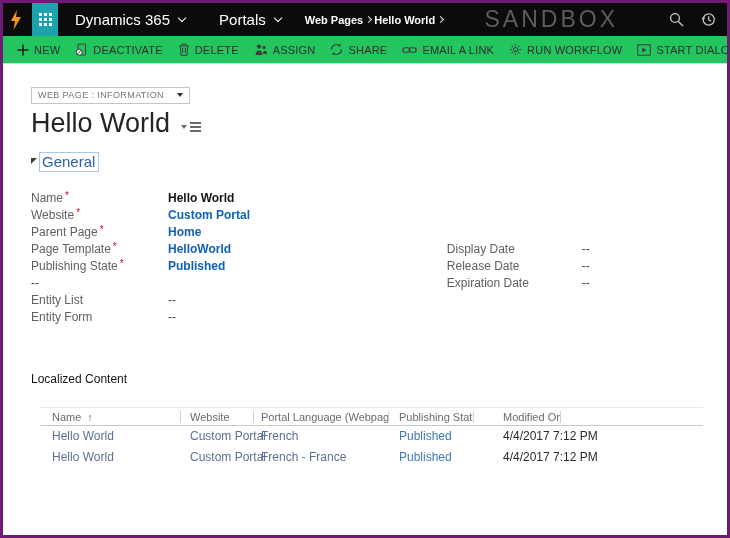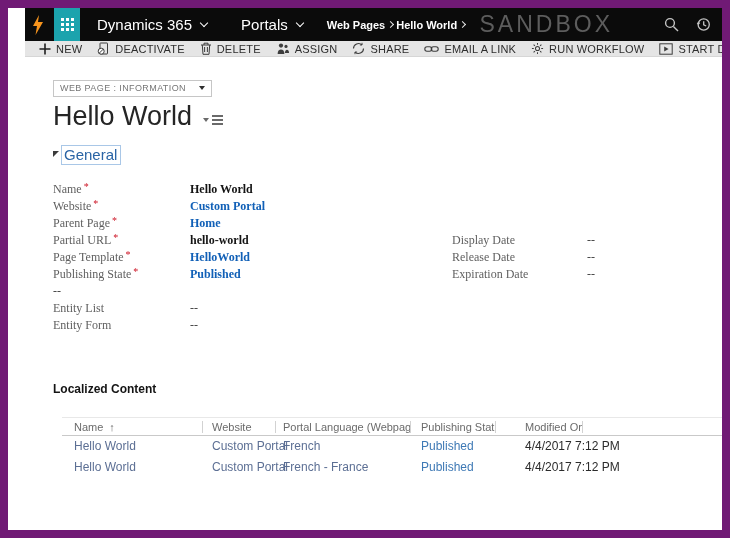--- a/index.html
+++ b/index.html
@@ -1,18 +1,18 @@
 <!DOCTYPE html>
 <html><head>
 <meta charset="utf-8">
 <style>
   * { box-sizing: border-box; }
   body { margin:0; background:#888; }
-  .window { width:730px; height:538px; border:8px solid #701a75; background:#fff;
-            font-family:"Liberation Sans", sans-serif; position:relative; overflow:hidden;padding-left:17px; }
+  .window { width:730px; height:538px; border:3px solid #701a75; background:#fff;
+            font-family:"Liberation Sans", sans-serif; position:relative; overflow:hidden; }
 
   
   .topnav { height:33px; background:#0b0b0b; display:flex; align-items:center; padding:0 10px 0 6px; }
   .bolt-btn { background:none;border:none;padding:0;display:flex;cursor:pointer; }
   .waffle { width:26px; height:33px; background:#1CA3AD; margin-left:9px; border:none; display:flex;
             align-items:center; justify-content:center; cursor:pointer; padding:0; }
   .waffle-grid { display:grid; grid-template-columns:repeat(3,3px); grid-gap:2px; }
   .waffle-grid i { width:3px; height:3px; background:#fff; }
   .nav-app { color:#fff; font-size:15px; display:flex; align-items:center; gap:9px; background:none;
              border:none; cursor:pointer; padding:0; font-family:inherit; }
@@ -23,22 +23,22 @@
   .crumbs { margin-left:24px; display:flex; align-items:center; gap:3px; }
   .crumb { color:#fff; font-size:11px; font-weight:bold; background:none; border:none; cursor:pointer;
            padding:0; font-family:inherit; }
   .chev-rt { width:5px; height:5px; border-right:1.4px solid #e8e8e8; border-bottom:1.4px solid #e8e8e8;
              transform:rotate(-45deg); display:inline-block; }
   .sandbox { margin-left:auto; margin-right:50px; color:#5d5d5d; font-size:23px; letter-spacing:3px; }
   .navicons { display:flex; gap:15px; align-items:center; }
   .navicons button { background:none; border:none; padding:0; cursor:pointer; display:flex; }
 
   
-  .cmdbar { height:16px; border-bottom:1px solid #d6d6d6; display:flex; align-items:center;
-            padding-left:14px; gap:15px; background:#e5e5e5; }
+  .cmdbar { height:28px; border-bottom:1px solid #d6d6d6; display:flex; align-items:center;
+            padding-left:14px; gap:15px; background:#22c55e; }
   .cmd { display:flex; align-items:center; gap:5px; background:none; border:none; padding:0;
          font-family:inherit; font-size:11px; color:#2e2e2e; letter-spacing:0.2px; cursor:pointer; white-space:nowrap; }
   .cmd svg { display:block; }
   .caret-dn { width:0; height:0; border-left:3.5px solid transparent; border-right:3.5px solid transparent;
               border-top:4.5px solid #2e2e2e; display:inline-block; }
 
   
   main { padding:20px 28px 0 28px; }
   .selector { display:inline-flex; align-items:center; gap:13px; border:1px solid #c6c6c6;
               padding:2px 6px 3px 6px; font-size:9px; color:#767676; letter-spacing:0.4px;
@@ -51,29 +51,29 @@
   .tm-bars { display:flex; flex-direction:column; gap:2px; }
   .tm-bars i { width:11px; height:2px; background:#6a6a6a; }
 
   .section-head { margin-top:13px; display:flex; align-items:flex-start; cursor:pointer; }
   .tri { width:0; height:0; border-top:6px solid #3b3b3b; border-right:6px solid transparent; margin:6px 2px 0 0; }
   .general { font-size:15px; color:#2a64a5; border:1px solid #a9c7e7; padding:0 3px 1px 2px; }
 
   .fields { display:flex; margin-top:17px; }
   .fcol-left { width:432px; }
   .fcol-right { margin-top:51px; width:262px; }
-  .frow { display:flex; height:17px; font-size:12px;font-family:Liberation Serif, serif; }
+  .frow { display:flex; height:17px; align-items:center; font-size:12px; }
   .flabel { width:137px; color:#5f5f5f; flex-shrink:0; }
   .fcol-right .flabel { width:135px; }
   .req { color:#cc1122; font-size:10px; position:relative; top:-3px; margin-left:2px; }
   .v-text { font-weight:bold; color:#141414; }
   .v-link { font-weight:bold; color:#1160b7; cursor:pointer; }
   .v-empty { color:#404040; }
 
-  .lc-title { margin-top:47px; font-size:12px; font-weight:bold; color:#141414; }
+  .lc-title { margin-top:47px; font-size:12px; font-weight:normal; color:#141414; }
 
   
   table.grid { margin:21px 0 0 9px; width:663px; border-collapse:collapse; table-layout:fixed; }
   .grid th { border-top:1px solid #e8e8e8; border-bottom:1px solid #c9c9c9; height:18px;
              font-size:11px; font-weight:normal; color:#6b6b6b; text-align:left; position:relative;
              overflow:hidden; white-space:nowrap; cursor:pointer; }
   .grid th.sep::before { content:""; position:absolute; left:0; top:3px; height:12px; width:1px; background:#d2d2d2; }
   .grid td { height:21px; font-size:12px; overflow:visible; white-space:nowrap; cursor:pointer; }
   .p-name { padding-left:12px; } .p-web { padding-left:10px; } .p-lang { padding-left:8px; }
   .p-state { padding-left:11px; } .p-mod { padding-left:30px; }
@@ -246,24 +246,20 @@
           <span class="flabel"><span>Name</span><span class="req">*</span></span>
           <span class="v-text">Hello World</span>
         </div>
         <div class="frow">
           <span class="flabel"><span>Website</span><span class="req">*</span></span>
           <span class="v-link">Custom Portal</span>
         </div>
         <div class="frow">
           <span class="flabel"><span>Parent Page</span><span class="req">*</span></span>
           <span class="v-link">Home</span>
-        </div>
-        <div class="frow">
-          <span class="flabel"><span>Partial URL</span><span class="req">*</span></span>
-          <span class="v-text">hello-world</span>
         </div>
         <div class="frow">
           <span class="flabel"><span>Page Template</span><span class="req">*</span></span>
           <span class="v-link">HelloWorld</span>
         </div>
         <div class="frow">
           <span class="flabel"><span>Publishing State</span><span class="req">*</span></span>
           <span class="v-link">Published</span>
         </div>
         <div class="frow">

